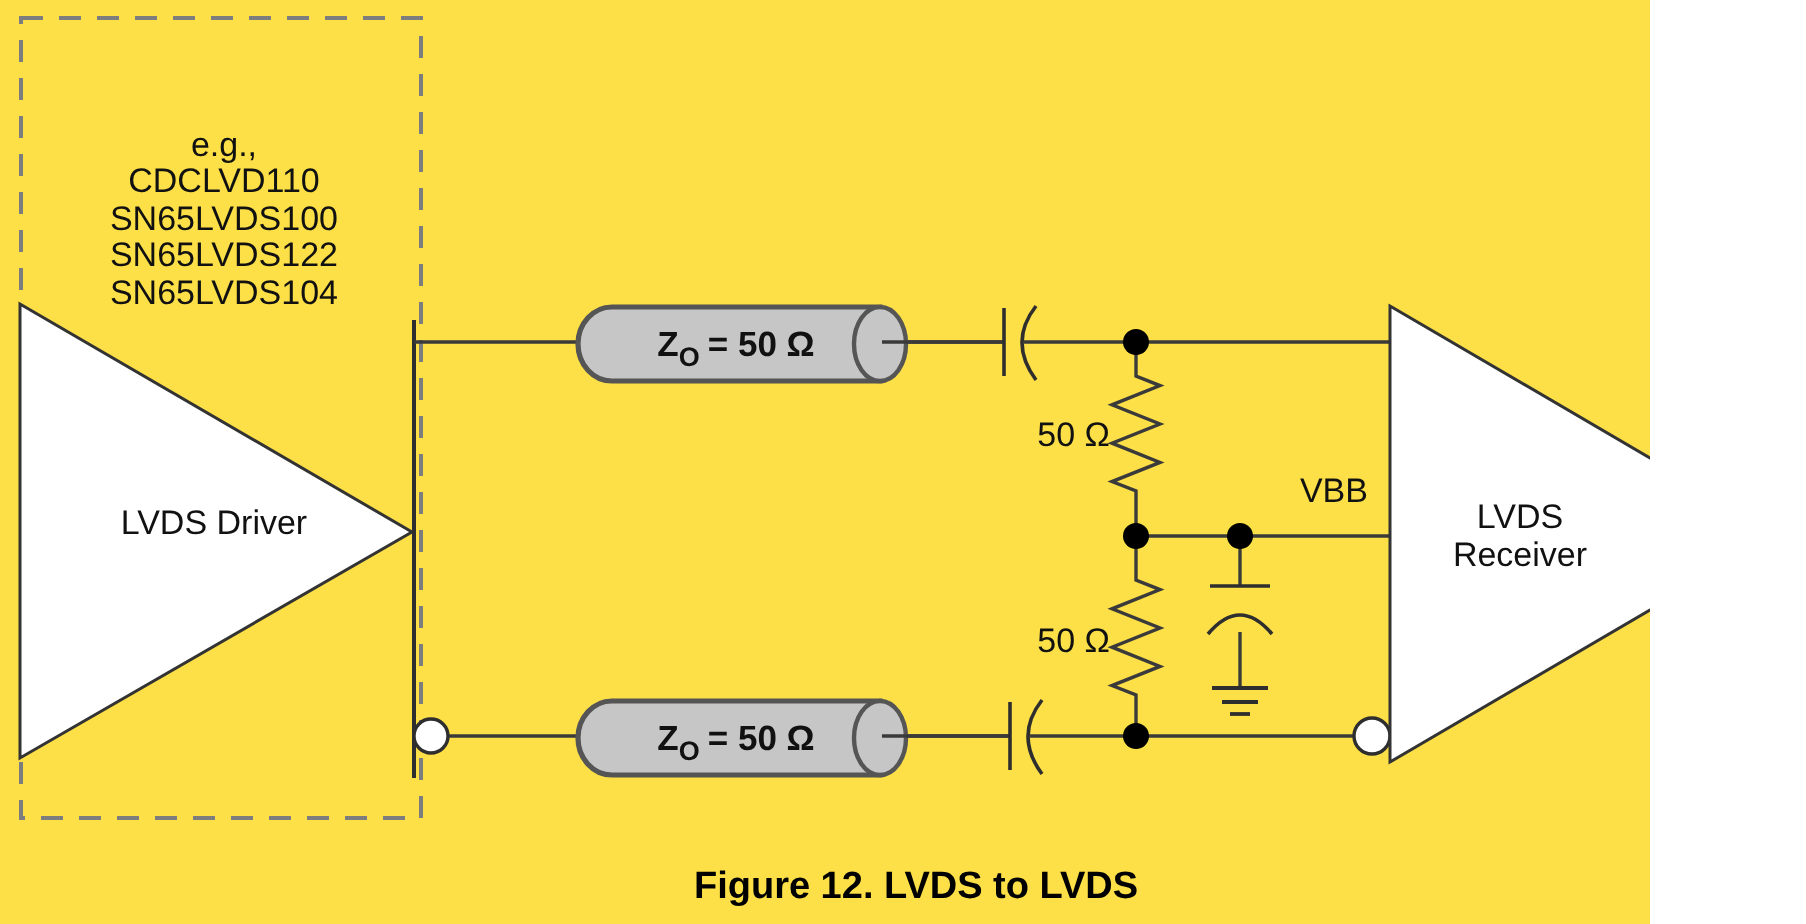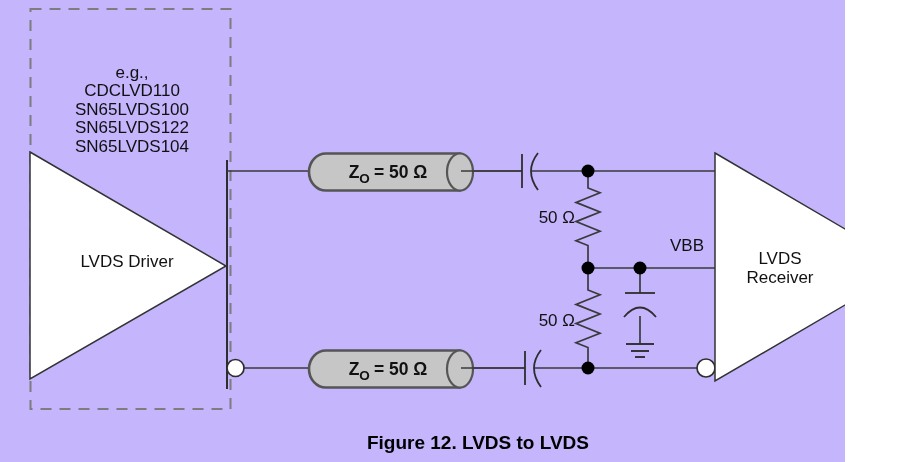--- a/index.html
+++ b/index.html
@@ -4,24 +4,23 @@
 <style>
   html, body {
     margin: 0;
     padding: 0;
     background: #ffffff;
   }
   .stage {
     position: relative;
     width: 825px;
     height: 462px;
-    background: #c4b5fd;
+    background: #fde047;
     font-family: "Liberation Sans", sans-serif;
     overflow: hidden;
-    padding-left: 20px;
   }
   svg { display: block; }
   .wire { stroke: #3a3a3a; stroke-width: 1.7; fill: none; }
   .wire-thick { stroke: #2e2e2e; stroke-width: 2; fill: none; }
   .tri { fill: #ffffff; stroke: #333333; stroke-width: 1.5; }
   .cyl-body { stroke: #555555; stroke-width: 2.6; }
   .cyl-cap { stroke: #555555; stroke-width: 2.2; }
   .dot { fill: #000000; stroke: none; }
   .bubble { fill: #ffffff; stroke: #2e2e2e; stroke-width: 1.7; }
   .capline { stroke: #2e2e2e; stroke-width: 1.8; fill: none; }

